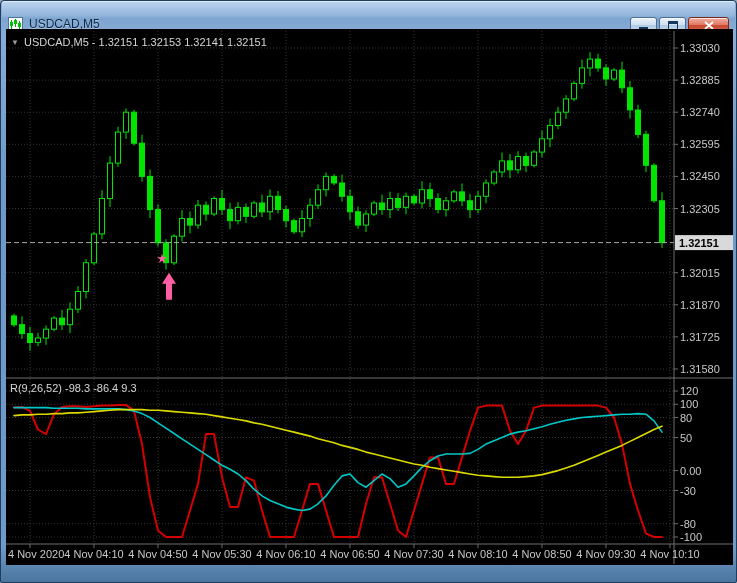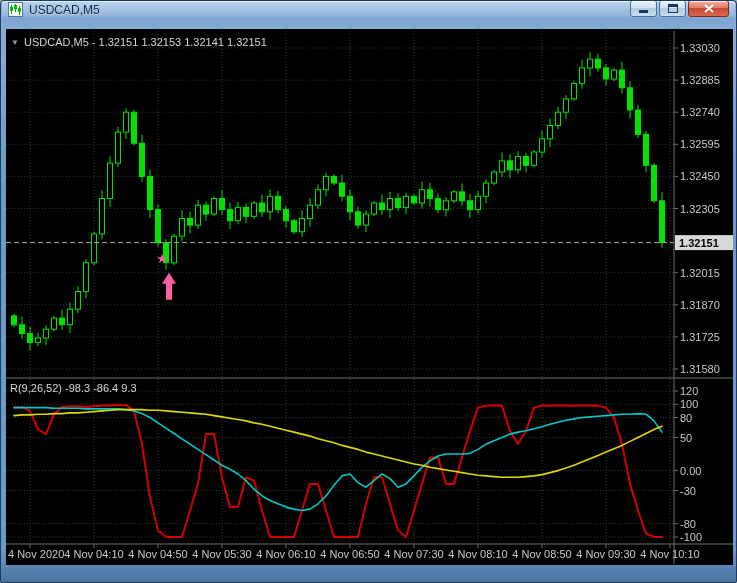--- a/index.html
+++ b/index.html
@@ -1,20 +1,20 @@
 <!DOCTYPE html>
 <html><head>
 <meta charset="utf-8">
 <style>
   html,body{margin:0;padding:0;background:#9aa7b5;}
   body{width:737px;height:583px;overflow:hidden;font-family:"Liberation Sans",sans-serif;}
   .window{position:relative;width:737px;height:583px;box-sizing:border-box;
           border:1px solid #1d3c5e;border-radius:4px 4px 2px 2px;overflow:hidden;
           background:linear-gradient(180deg,#8db1d8 0%,#6f9ac7 30%,#6f9ac7 94%,#49759f 100%);}
-  .titlebar{position:absolute;left:1px;top:0;right:1px;height:27px;display:flex;align-items:flex-end;gap:6px;
+  .titlebar{position:absolute;left:1px;top:0;right:1px;height:27px;display:flex;align-items:flex-start;gap:6px;
             padding:16px 6px;box-sizing:border-box;border-radius:3px 3px 0 0;
             background:linear-gradient(180deg,#bdd5ee 0%,#93b6db 45%,#7da5d0 55%,#88acd5 100%);
             box-shadow:inset 0 1px 0 rgba(255,255,255,.55);}
   .win-icon{display:flex;align-items:center;}
   .title{font-size:12px;color:#0d2845;text-shadow:0 1px 0 rgba(255,255,255,.35);}
   .controls{margin-left:auto;display:flex;gap:2px;}
   .btn{width:27px;height:17px;box-sizing:border-box;border:1px solid #4d6f94;border-radius:3px;
        display:flex;justify-content:center;align-items:center;cursor:pointer;
        background:linear-gradient(180deg,#eaf2fb 0%,#cfe0f0 45%,#b2cae2 50%,#c9dcee 100%);
        box-shadow:inset 0 1px 0 rgba(255,255,255,.7);}

